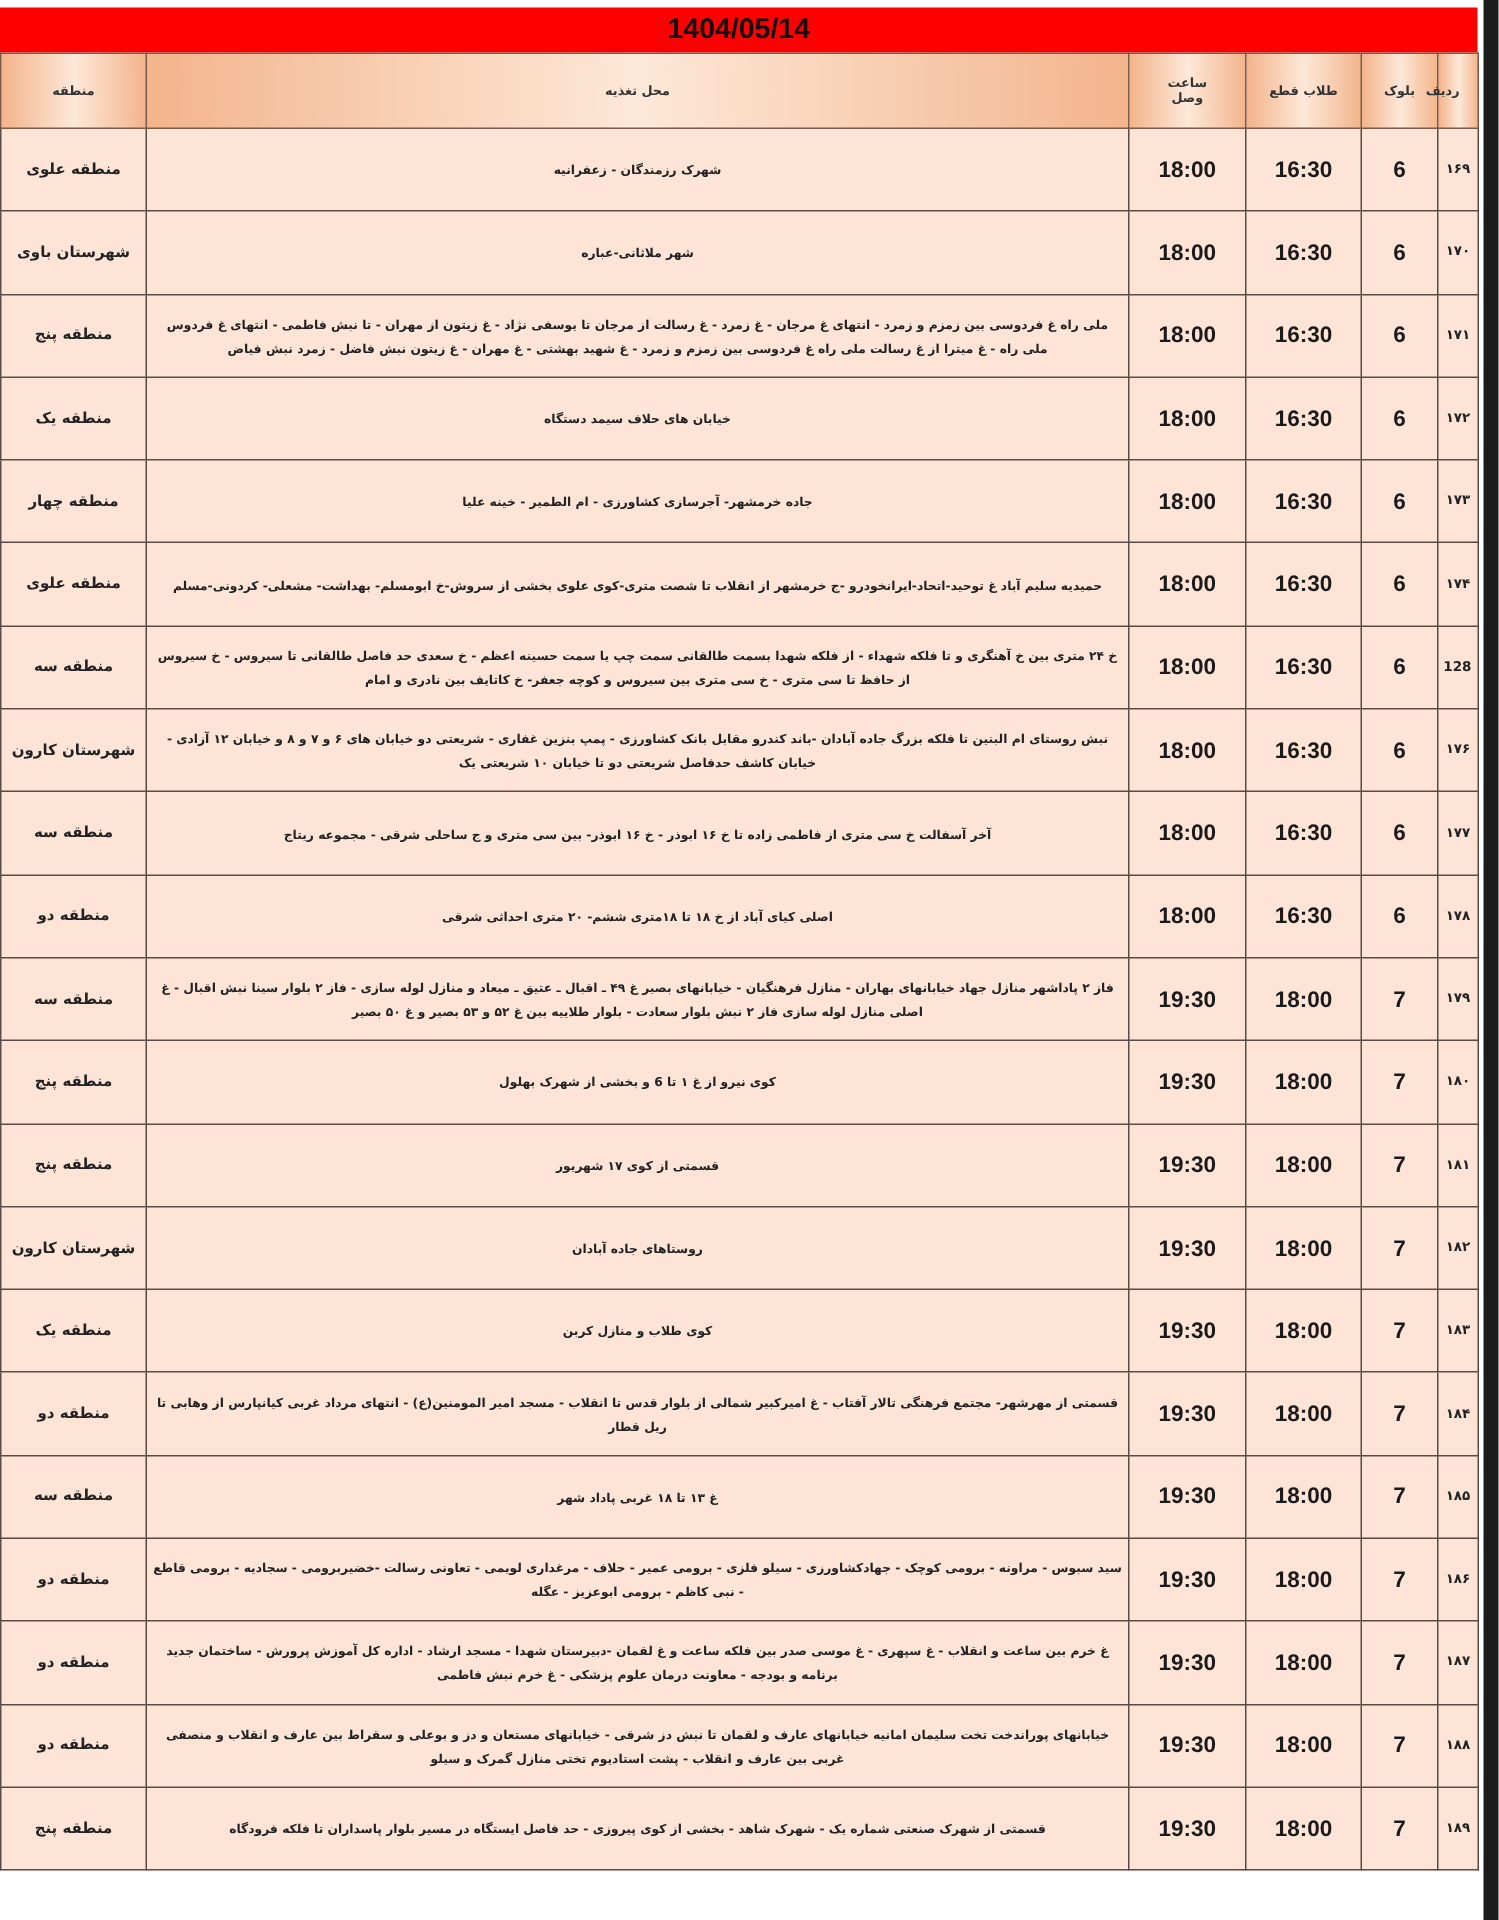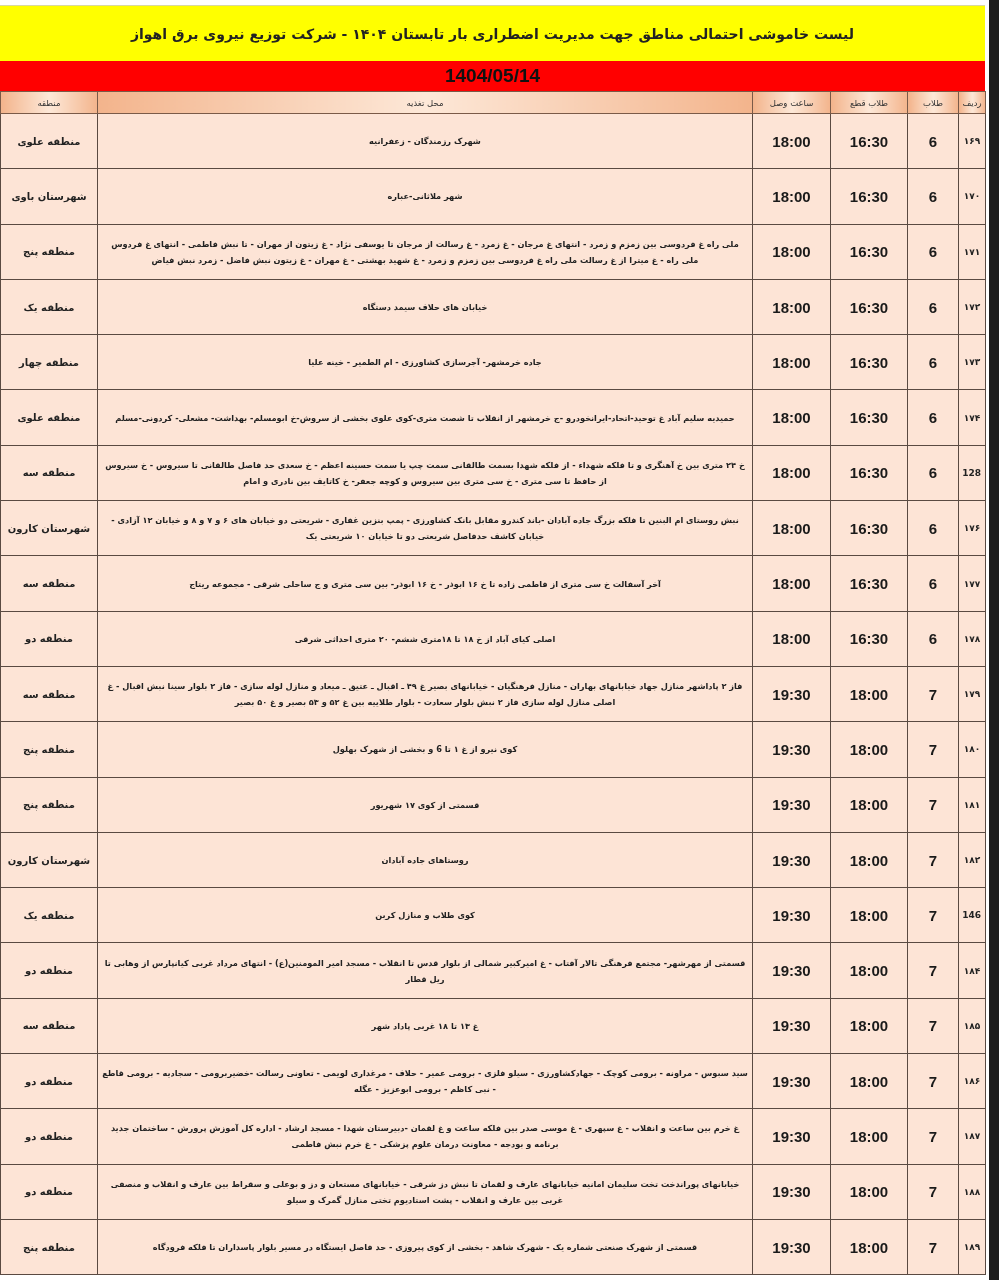--- a/index.html
+++ b/index.html
@@ -3,52 +3,49 @@
 <meta charset="utf-8">
 <style>
   html,body{margin:0;padding:0;}
   body{width:999px;height:1280px;background:#ffffff;position:relative;overflow:hidden;font-family:"DejaVu Sans",sans-serif;}
   .frame{position:absolute;left:0;top:5px;width:985px;}
   .title-band{height:55px;background:#ffff00;display:flex;align-items:center;justify-content:center;border-top:1px solid #d8d8a0;}
   .title-band span{font-family:"DejaVu Sans",sans-serif;font-weight:bold;font-size:14px;color:#222;direction:rtl;}
   .date-band{height:30px;background:#ff0000;display:flex;align-items:center;justify-content:center;}
   .date-band span{font-family:"Liberation Sans",sans-serif;font-weight:bold;font-size:19px;color:#111;}
   table{border-collapse:collapse;width:985px;table-layout:fixed;direction:rtl;}
-  th{height:21px;padding:0;font-size:8.5px;font-weight:normal;color:#333;border:1px solid #7a5a48;
+  th{height:21px;padding:14px;font-size:8.5px;font-weight:bold;color:#333;border:1px solid #7a5a48;
      background:linear-gradient(to right,#f3b48c 0%,#fde8d8 50%,#f3b48c 100%);}
   td{height:54.3px;padding:0 4px;background:#fde4d6;border:1px solid #5a4a42;text-align:center;vertical-align:middle;color:#222;}
   td.num{font-size:9px;font-weight:bold;}
   td.blk,td.time{font-family:"Liberation Sans",sans-serif;font-weight:bold;font-size:15px;color:#1a1a1a;}
   td.loc{font-size:8.2px;font-weight:bold;line-height:16px;direction:rtl;margin-left:12px;}
   td.reg{font-size:10px;font-weight:bold;direction:rtl;}
   .right-strip{position:absolute;left:989px;top:0;width:10px;height:1280px;background:#1c1c1c;}
 </style>
 </head>
 <body>
 
 <div class="frame">
-  <div class="title-band">
-    <span>لیست خاموشی احتمالی مناطق جهت مدیریت اضطراری بار تابستان ۱۴۰۴ - شرکت توزیع نیروی برق اهواز</span>
-  </div>
   <div class="date-band">
     <span>1404/05/14</span>
   </div>
   <table>
     <colgroup>
       <col style="width:27px">
         <col style="width:51px">
         <col style="width:77px">
         <col style="width:78px">
         <col style="width:655px">
         <col style="width:97px">
     </colgroup>
     <thead>
       <tr>
         <th>ردیف</th>
-        <th>طلاب</th>
+        <th>بلوک</th>
         <th>طلاب قطع</th>
         <th>ساعت وصل</th>
         <th>محل تغذیه</th>
         <th>منطقه</th>
       </tr>
     </thead>
     <tbody id="rows">
         <tr>
           <td class="num">۱۶۹</td>
           <td class="blk">6</td>
@@ -155,21 +152,21 @@
         </tr>
         <tr>
           <td class="num">۱۸۲</td>
           <td class="blk">7</td>
           <td class="time">18:00</td>
           <td class="time">19:30</td>
           <td class="loc">روستاهای جاده آبادان</td>
           <td class="reg">شهرستان کارون</td>
         </tr>
         <tr>
-          <td class="num">146</td>
+          <td class="num">۱۸۳</td>
           <td class="blk">7</td>
           <td class="time">18:00</td>
           <td class="time">19:30</td>
           <td class="loc">کوی طلاب و منازل کربن</td>
           <td class="reg">منطقه یک</td>
         </tr>
         <tr>
           <td class="num">۱۸۴</td>
           <td class="blk">7</td>
           <td class="time">18:00</td>

